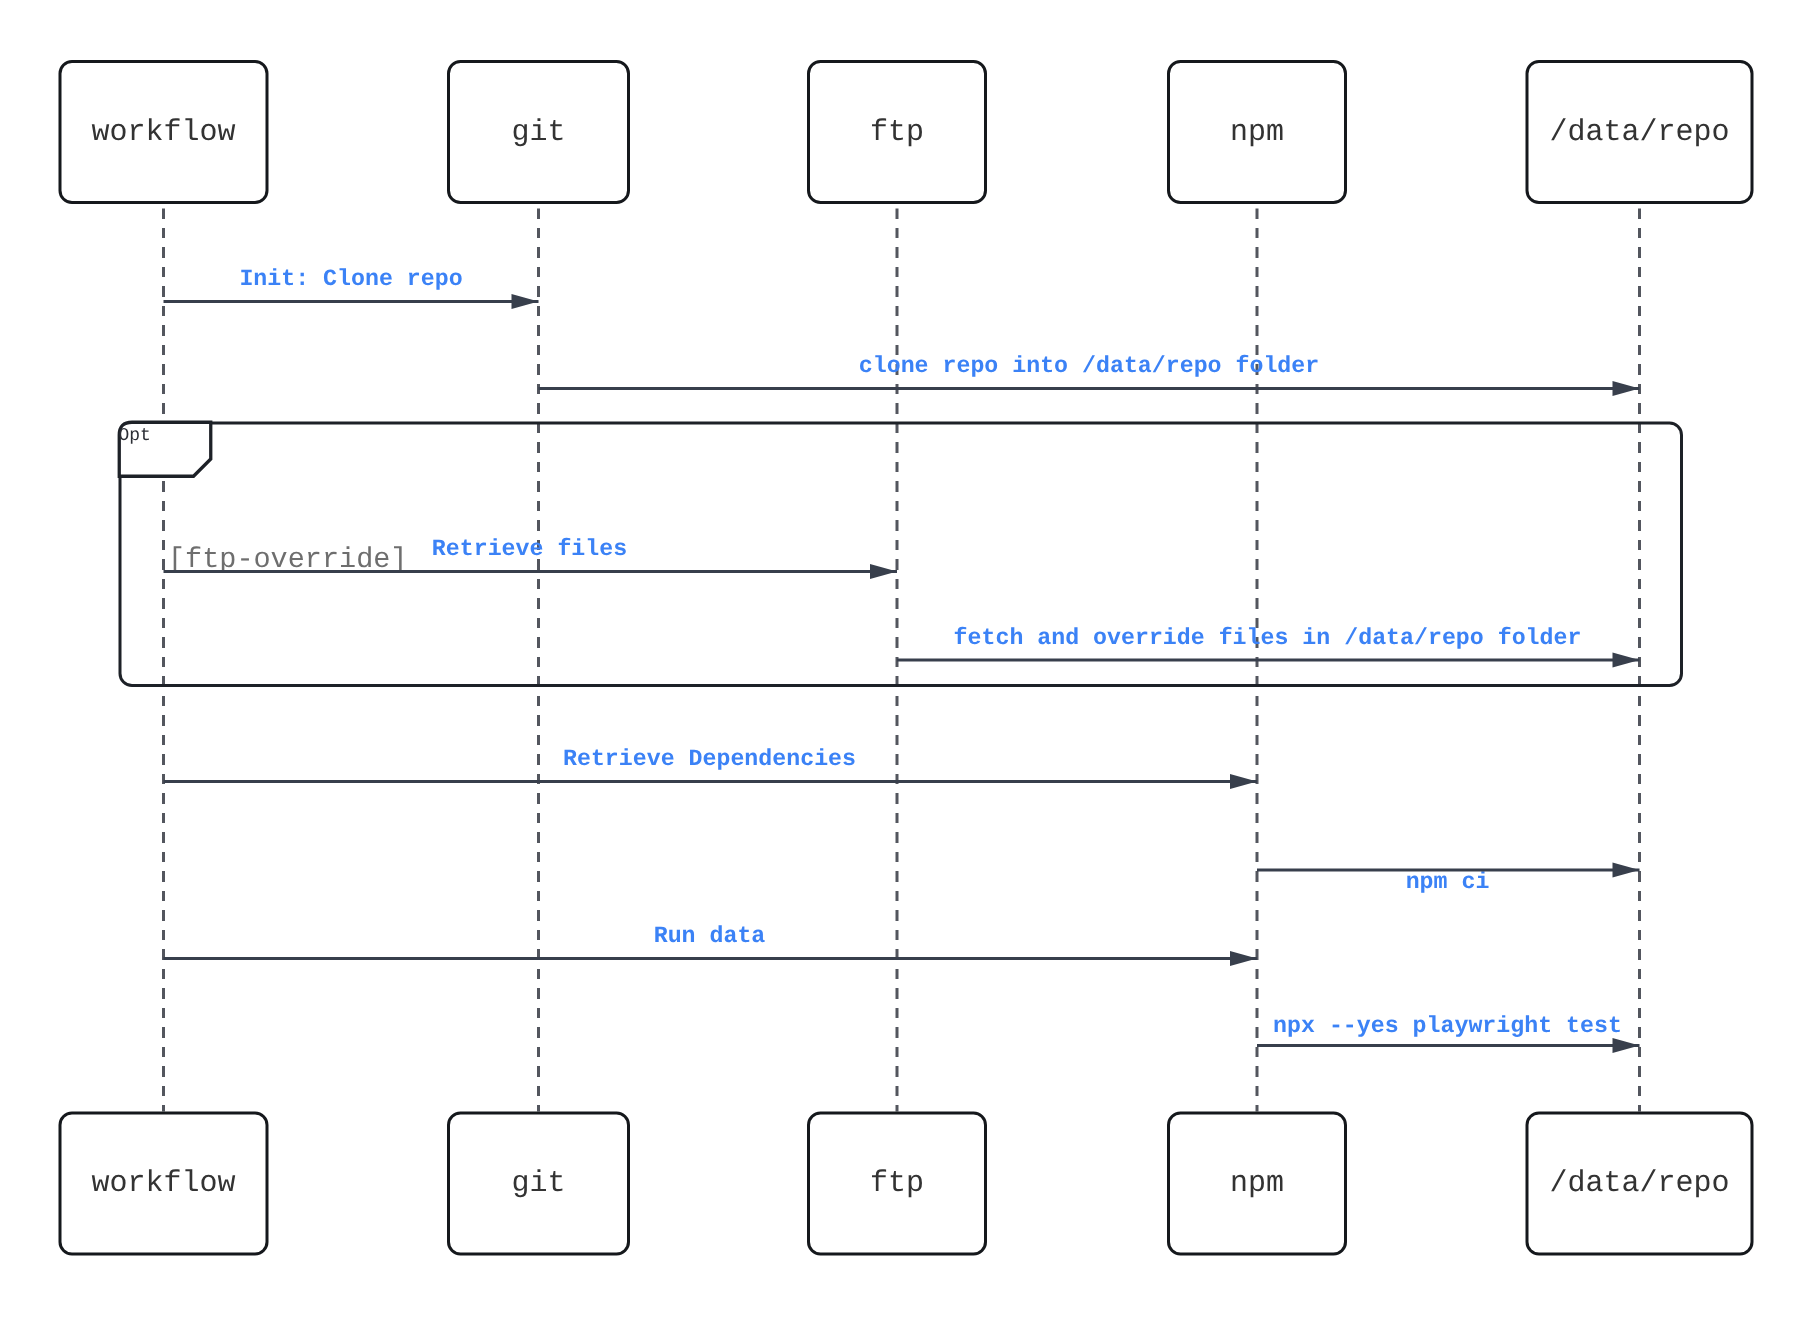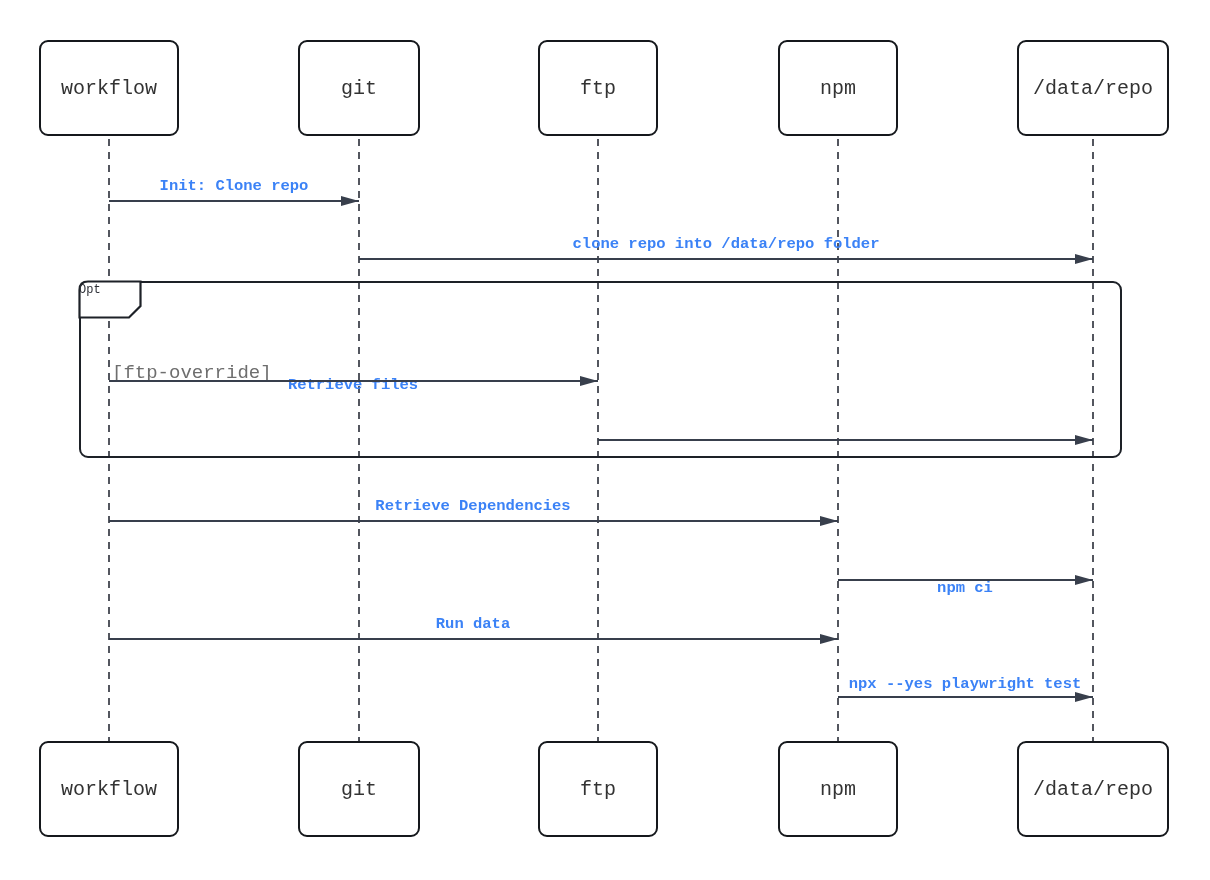--- a/index.html
+++ b/index.html
@@ -129,24 +129,25 @@
   <div class="guard-label">[ftp-override]</div>
 
   <div class="msg-label" style="left:234px;top:177px">Init: Clone repo</div>
   <div class="msg-line" style="left:109px;top:200px;width:250px"></div>
   <div class="arrowhead" style="left:341px;top:195.5px"></div>
 
   <div class="msg-label" style="left:726px;top:235px">clone repo into /data/repo folder</div>
   <div class="msg-line" style="left:359px;top:258px;width:734px"></div>
   <div class="arrowhead" style="left:1075px;top:253.5px"></div>
 
-  <div class="msg-label" style="left:353px;top:376px">Retrieve files</div>
+  <div class="msg-label" style="left:353px;top:357px">Retrieve files</div>
   <div class="msg-line" style="left:109px;top:380px;width:489px"></div>
   <div class="arrowhead" style="left:580px;top:375.5px"></div>
 
+  <div class="msg-label" style="left:845px;top:416px">fetch and override files in /data/repo folder</div>
   <div class="msg-line" style="left:598px;top:439px;width:495px"></div>
   <div class="arrowhead" style="left:1075px;top:434.5px"></div>
 
   <div class="msg-label" style="left:473px;top:497px">Retrieve Dependencies</div>
   <div class="msg-line" style="left:109px;top:520px;width:729px"></div>
   <div class="arrowhead" style="left:820px;top:515.5px"></div>
 
   <div class="msg-label" style="left:965px;top:579px">npm ci</div>
   <div class="msg-line" style="left:838px;top:579px;width:255px"></div>
   <div class="arrowhead" style="left:1075px;top:574.5px"></div>

